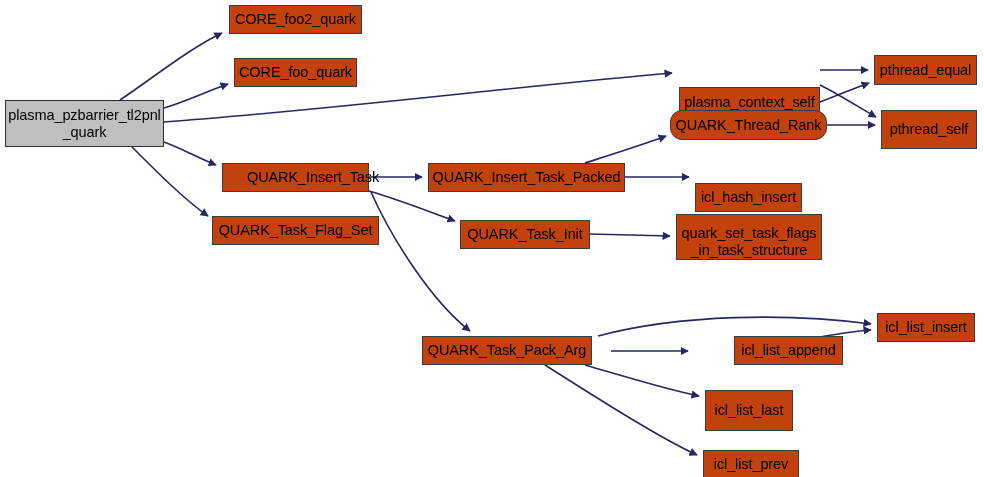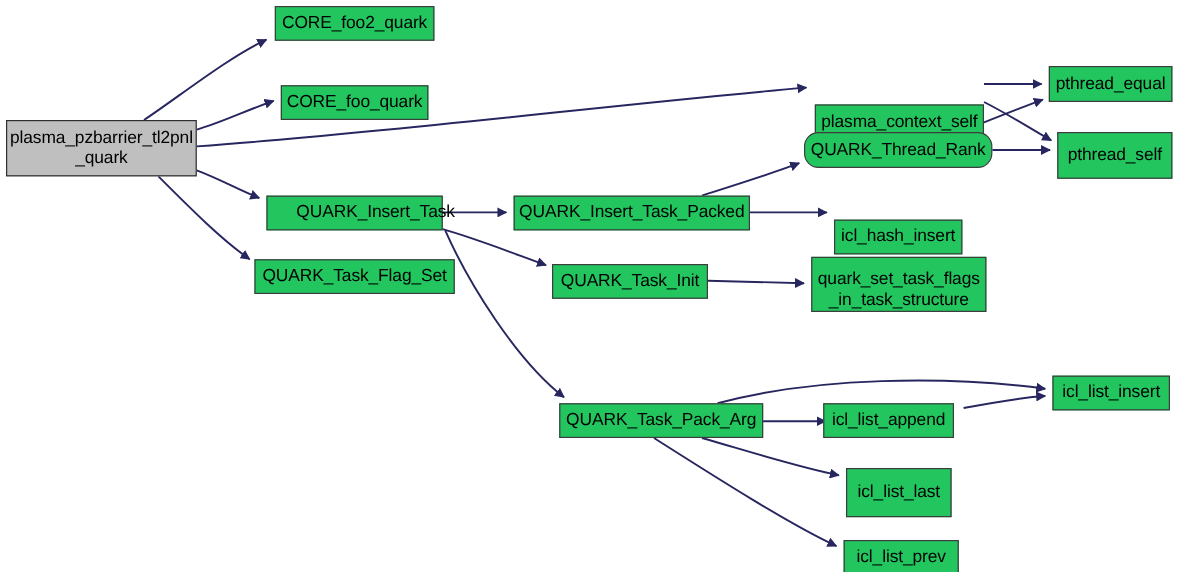--- a/index.html
+++ b/index.html
@@ -20,21 +20,21 @@
     left: 0;
     top: 0;
     width: 984px;
     height: 477px;
     pointer-events: none;
   }
   .node {
     position: absolute;
     box-sizing: border-box;
     border: 1px solid #3d3d3d;
-    background: #22c55e;
+    background: #c2410c;
     color: #000000;
     display: flex;
     align-items: center;
     justify-content: center;
     text-align: center;
     font-size: 14.5px;
     line-height: 17px;
     letter-spacing: -0.1px;
     white-space: pre-line;
     z-index: 2;
@@ -97,31 +97,31 @@
 
     <path d="M 545 365 C 600 400, 660 438, 697 455" fill="none" stroke="#27265f" stroke-width="1.6" marker-end="url(#arrow)"></path>
 
     <path d="M 803 340 C 830 335, 852 331, 871 330" fill="none" stroke="#27265f" stroke-width="1.6" marker-end="url(#arrow)"></path>
   </svg>
 
   <div id="nodes">
       <div class="node root" style="left: 5px; top: 100px; width: 159px; height: 47px;"><span class="node-label">plasma_pzbarrier_tl2pnl
 _quark</span></div>
       <div class="node" style="left: 229px; top: 5px; width: 133px; height: 29px;"><span class="node-label">CORE_foo2_quark</span></div>
-      <div class="node" style="left: 234px; top: 58px; width: 123px; height: 29px; margin-top: 13px;"><span class="node-label">CORE_foo_quark</span></div>
+      <div class="node" style="left: 234px; top: 58px; width: 123px; height: 29px;"><span class="node-label">CORE_foo_quark</span></div>
       <div class="node" style="left: 222px; top: 163px; width: 147px; height: 29px; padding-left: 35px;"><span class="node-label">QUARK_Insert_Task</span></div>
       <div class="node" style="left: 212px; top: 216px; width: 167px; height: 29px;"><span class="node-label">QUARK_Task_Flag_Set</span></div>
       <div class="node" style="left: 679px; top: 55px; width: 141px; height: 30px; margin-top: 32px;"><span class="node-label">plasma_context_self</span></div>
       <div class="node" style="left: 670px; top: 110px; width: 157px; height: 30px; border-radius: 12px;"><span class="node-label">QUARK_Thread_Rank</span></div>
       <div class="node" style="left: 874px; top: 55px; width: 103px; height: 30px;"><span class="node-label">pthread_equal</span></div>
       <div class="node" style="left: 881px; top: 110px; width: 96px; height: 39px;"><span class="node-label">pthread_self</span></div>
       <div class="node" style="left: 428px; top: 163px; width: 197px; height: 29px;"><span class="node-label">QUARK_Insert_Task_Packed</span></div>
       <div class="node" style="left: 695px; top: 163px; width: 107px; height: 29px; margin-top: 20px;"><span class="node-label">icl_hash_insert</span></div>
       <div class="node" style="left: 460px; top: 220px; width: 130px; height: 29px;"><span class="node-label">QUARK_Task_Init</span></div>
       <div class="node" style="left: 676px; top: 214px; width: 146px; height: 46px; align-items: flex-end;"><span class="node-label">quark_set_task_flags
 _in_task_structure</span></div>
-      <div class="node" style="left: 466px; top: 336px; width: 170px; height: 29px;"><span class="node-label">QUARK_Task_Pack_Arg</span></div>
-      <div class="node" style="left: 686px; top: 336px; width: 109px; height: 29px;"><span class="node-label">icl_list_append</span></div>
+      <div class="node" style="left: 422px; top: 336px; width: 170px; height: 29px;"><span class="node-label">QUARK_Task_Pack_Arg</span></div>
+      <div class="node" style="left: 734px; top: 336px; width: 109px; height: 29px;"><span class="node-label">icl_list_append</span></div>
       <div class="node" style="left: 877px; top: 313px; width: 98px; height: 29px;"><span class="node-label">icl_list_insert</span></div>
       <div class="node" style="left: 705px; top: 390px; width: 88px; height: 41px;"><span class="node-label">icl_list_last</span></div>
       <div class="node" style="left: 703px; top: 450px; width: 96px; height: 29px;"><span class="node-label">icl_list_prev</span></div>
     </div>
 </div>
 
 </body></html>

